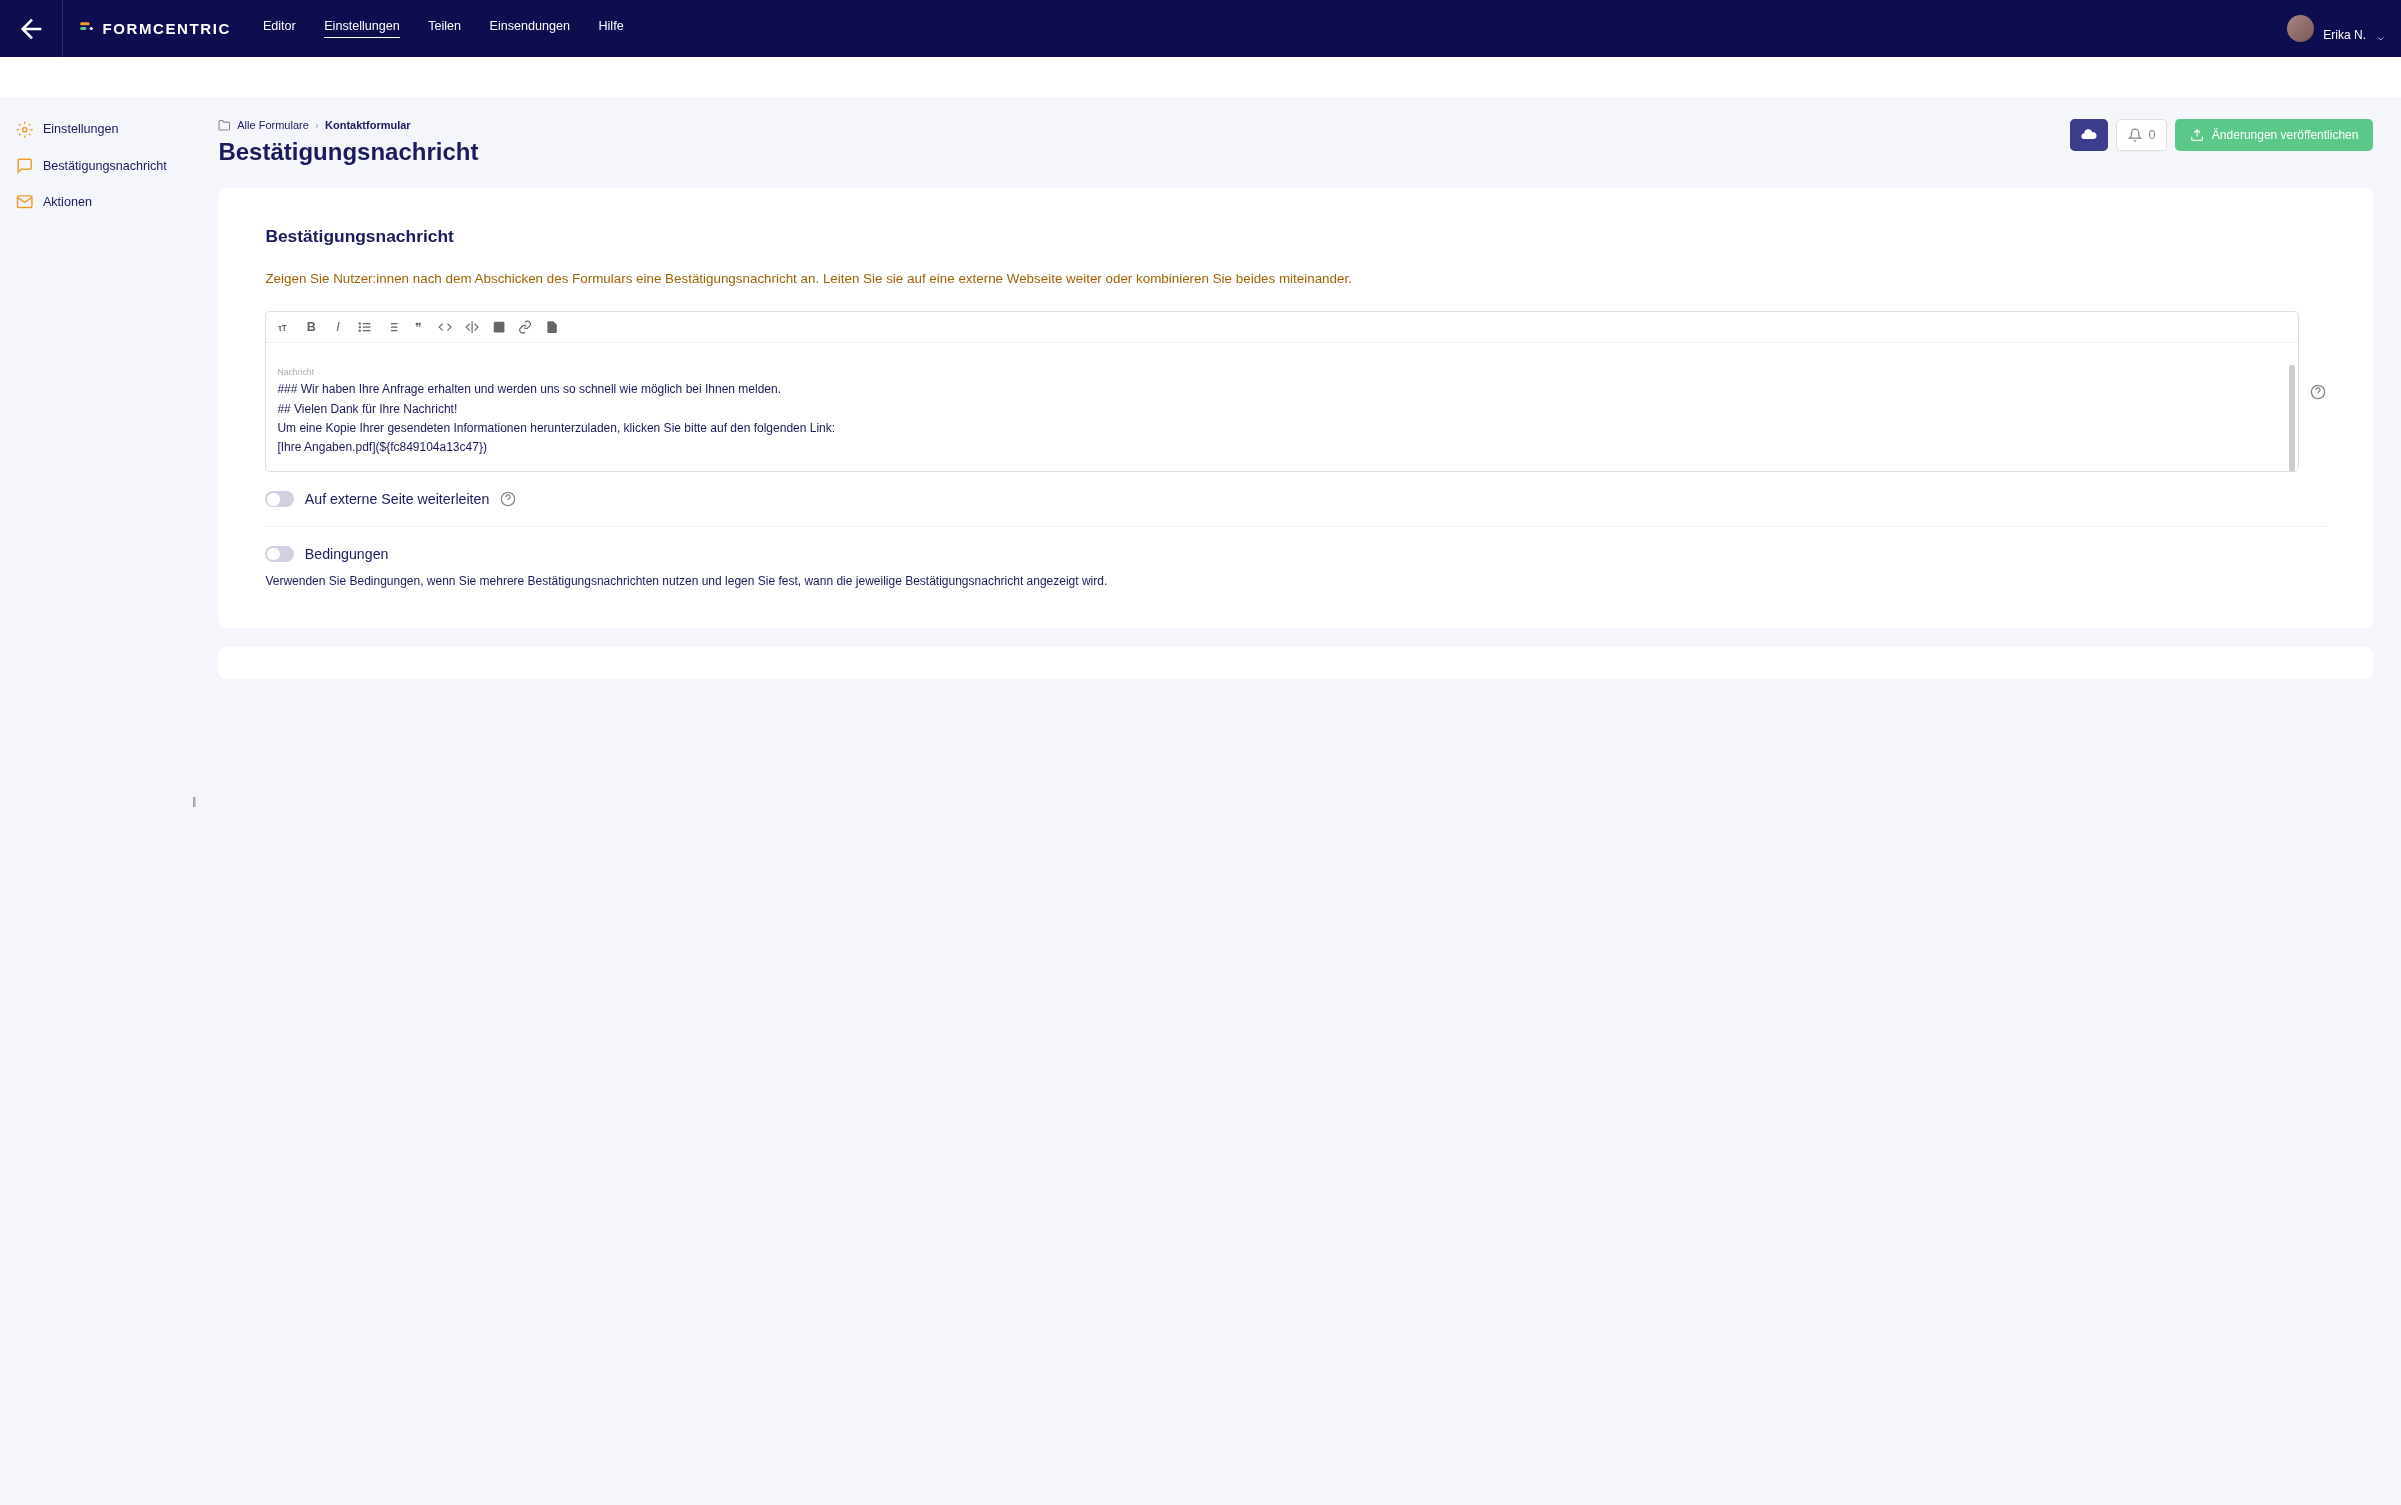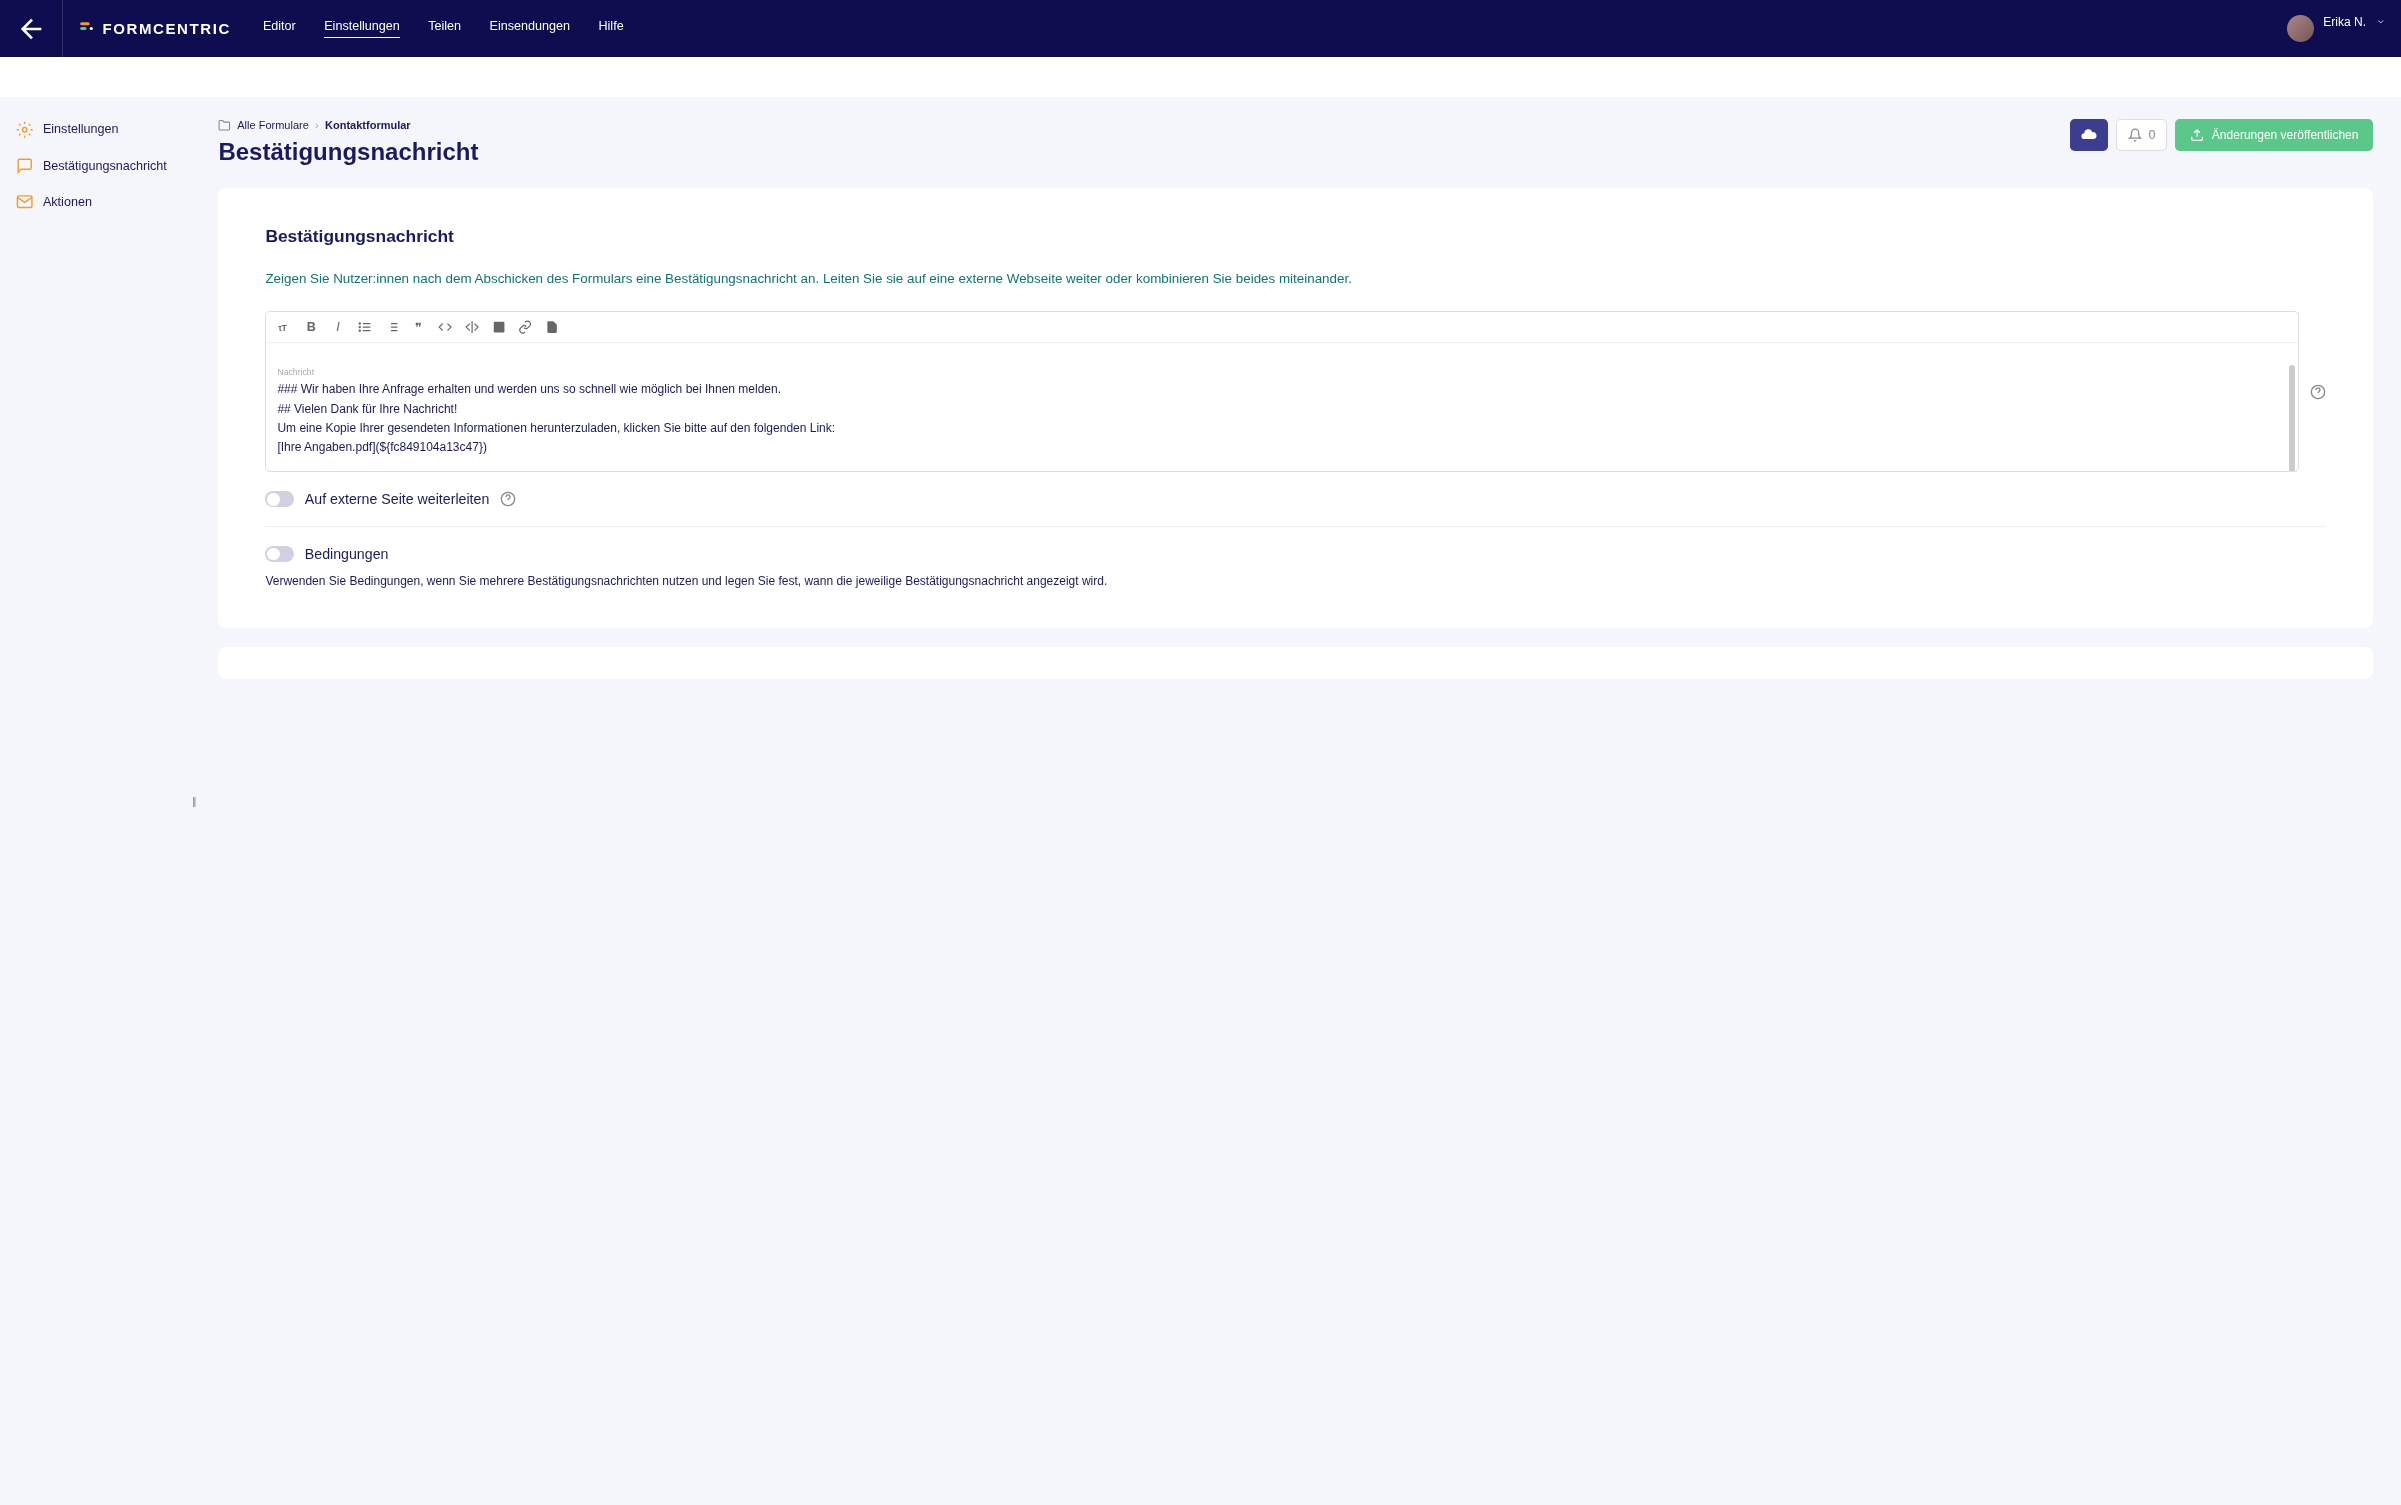--- a/index.html
+++ b/index.html
@@ -7,21 +7,21 @@
 .app { display: flex; flex-direction: column; height: 100vh; gap: 40px; }
 .header { background: #0d0d4f; height: 57px; display: flex; align-items: center; padding: 0 16px; }
 .back-btn { width: 32px; height: 32px; display: flex; align-items: center; justify-content: center; color: #fff; cursor: pointer; }
 .divider { width: 0.8px; height: 57px; background: rgba(255,255,255,0.15); margin: 0 14.2px; }
 .logo { display: flex; align-items: center; gap: 6.3px; color: #fff; }
 .logo-icon { width: 19px; height: 19px; }
 .logo-text { font-weight: 700; font-size: 15px; letter-spacing: 1.6px; }
 .nav { display: flex; gap: 28.4px; margin-left: 32px; }
 .nav-item { color: #fff; font-size: 12.6px; cursor: pointer; padding-bottom: 3.2px; }
 .nav-item.active { border-bottom: 1.6px solid #fff; }
-.user-area { margin-left: auto; display: flex; align-items: flex-start; gap: 9.5px; color: #fff; cursor: pointer; }
+.user-area { margin-left: auto; display: flex; align-items: flex-end; gap: 9.5px; color: #fff; cursor: pointer; }
 .avatar { width: 27px; height: 27px; border-radius: 50%; background: linear-gradient(135deg, #a88, #755); }
 .user-name { font-size: 12px; }
 .body { display: flex; flex: 1; overflow: hidden; }
 .sidebar { width: 190px; background: #f5f6fc; padding: 14.2px 0; position: relative; }
 .sidebar-item { display: flex; align-items: center; gap: 9.5px; padding: 9.5px 16px; cursor: pointer; color: #1a1a5e; font-size: 12.6px; }
 .sidebar-item .icon { width: 17.4px; height: 17.4px; color: #f29d2a; }
 .sidebar-handle { position: absolute; right: -4.7px; top: 50%; transform: translateY(-50%); color: #888; font-size: 11px; letter-spacing: -1.6px; }
 .main { flex: 1; background: #f5f6fc; overflow-y: auto; padding: 22px 28.4px; }
 .topbar { display: flex; justify-content: space-between; align-items: flex-start; margin-bottom: 22px; }
 .breadcrumb { display: flex; align-items: center; gap: 6.3px; color: #1a1a5e; font-size: 11px; margin-bottom: 6.3px; }
@@ -29,21 +29,21 @@
 .breadcrumb a { color: #1a1a5e; text-decoration: none; cursor: pointer; }
 .breadcrumb .chevron { color: #aaa; }
 .breadcrumb .current { font-weight: 600; }
 .page-title { font-size: 24px; font-weight: 700; color: #1a1a5e; }
 .actions { display: flex; gap: 8px; align-items: center; }
 .btn-cloud { width: 38px; height: 32px; background: #3d3d8f; border-radius: 4.7px; display: flex; align-items: center; justify-content: center; color: #fff; cursor: pointer; }
 .btn-notif { height: 32px; padding: 0 11px; background: #fff; border: 0.8px solid #ddd; border-radius: 4.7px; display: flex; align-items: center; gap: 6.3px; color: #888; cursor: pointer; }
 .btn-publish { height: 32px; padding: 0 14.2px; background: #5bc788; border-radius: 4.7px; display: flex; align-items: center; gap: 8px; color: #fff; cursor: pointer; font-size: 12px; }
 .card { background: #fff; border-radius: 8px; padding: 38px 47px; margin-bottom: 19px; }
 .card-title { font-size: 17.4px; font-weight: 700; color: #1a1a5e; margin-bottom: 22px; }
-.card-desc { font-size: 13.4px; color: #0f766e; line-height: 1.5; margin-bottom: 22px; }
+.card-desc { font-size: 13.4px; color: #a16207; line-height: 1.5; margin-bottom: 22px; }
 .editor-wrap { display: flex; align-items: center; gap: 11px; }
 .editor-box { flex: 1; border: 0.8px solid #ddd; border-radius: 4.7px; overflow: hidden; }
 .toolbar { display: flex; gap: 12.6px; padding: 8px 11px; border-bottom: 0.8px solid #eee; }
 .toolbar-btn { width: 14.2px; height: 14.2px; color: #666; cursor: pointer; display: flex; align-items: center; justify-content: center; }
 .editor-content { position: relative; padding: 8px 11px 14.2px; margin-top: 16px; }
 .editor-label { font-size: 8.7px; color: #aaa; margin-bottom: 3.2px; }
 .editor-text { font-size: 12px; color: #1a1a5e; line-height: 1.6; }
 .editor-scrollbar { position: absolute; right: 2.4px; top: 6.3px; width: 6.3px; height: 111px; background: #ccc; border-radius: 3.2px; }
 .help-icon { width: 16px; height: 16px; color: #888; cursor: pointer; }
 .toggle-row { display: flex; align-items: center; gap: 11px; margin-top: 19px; }

